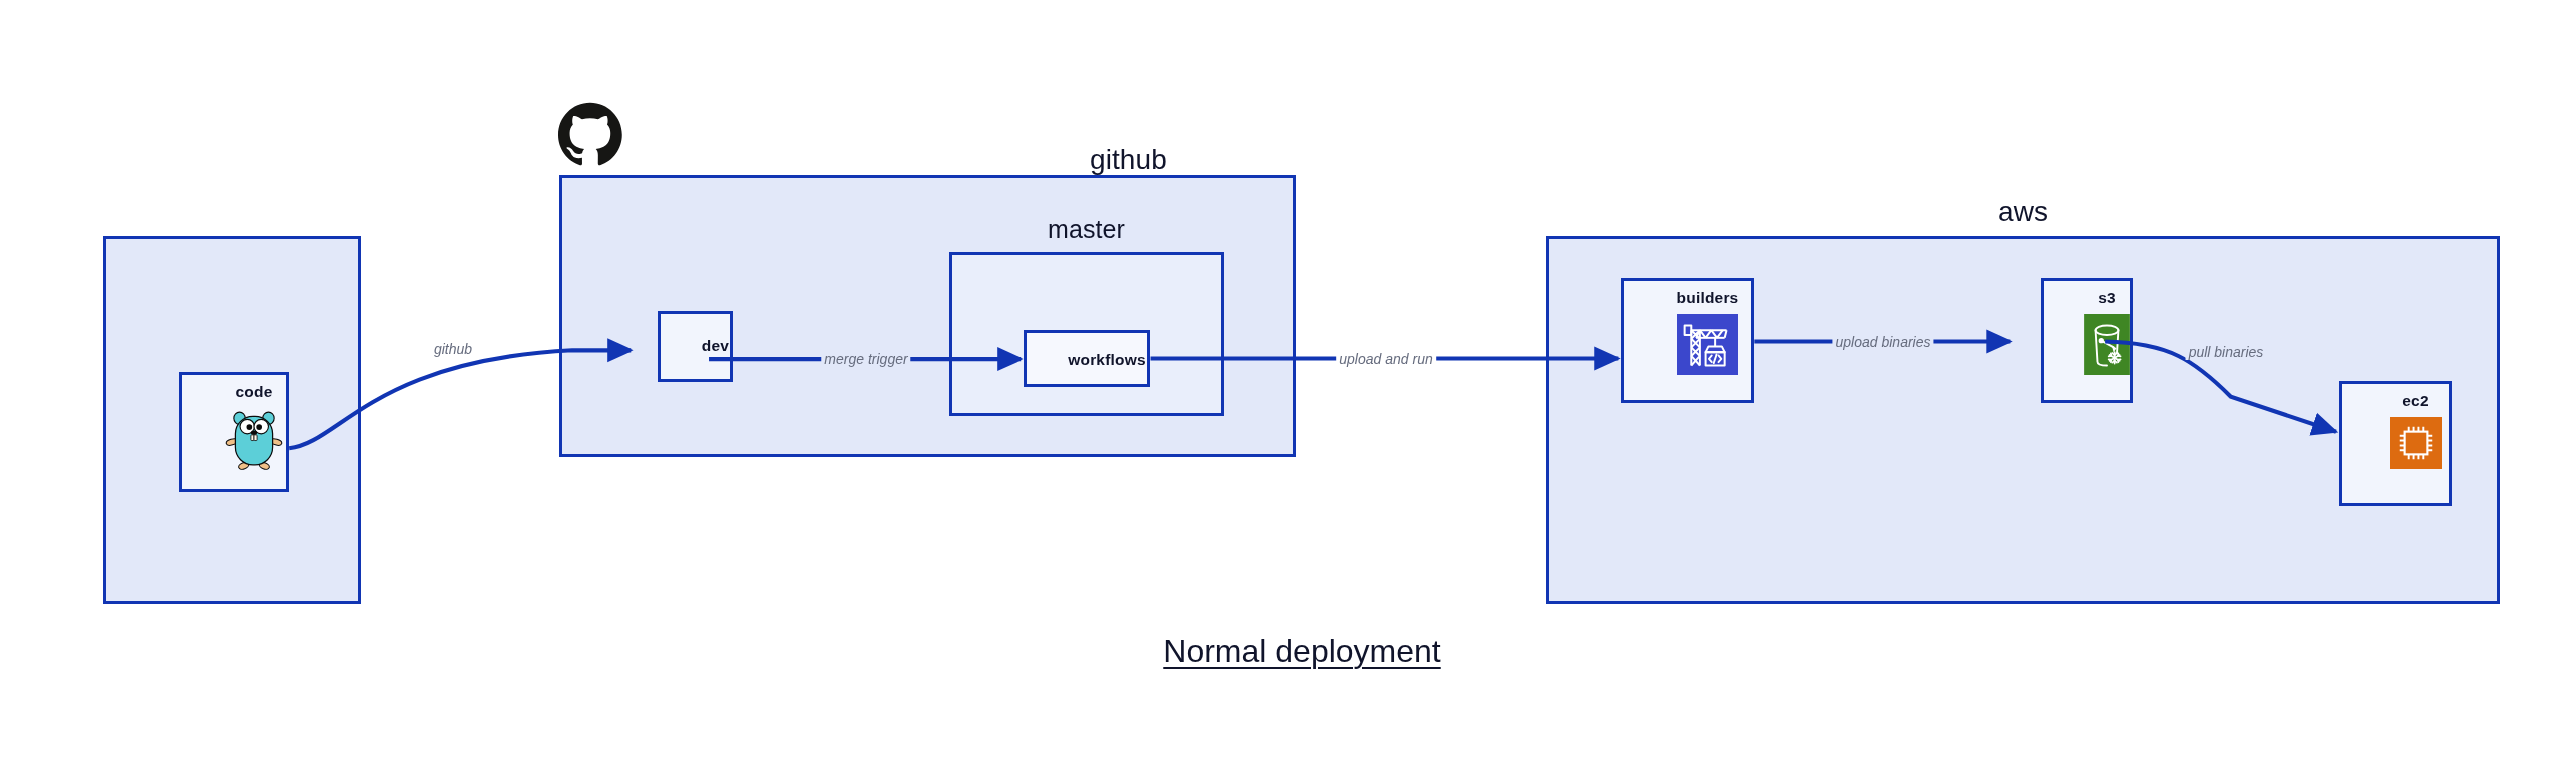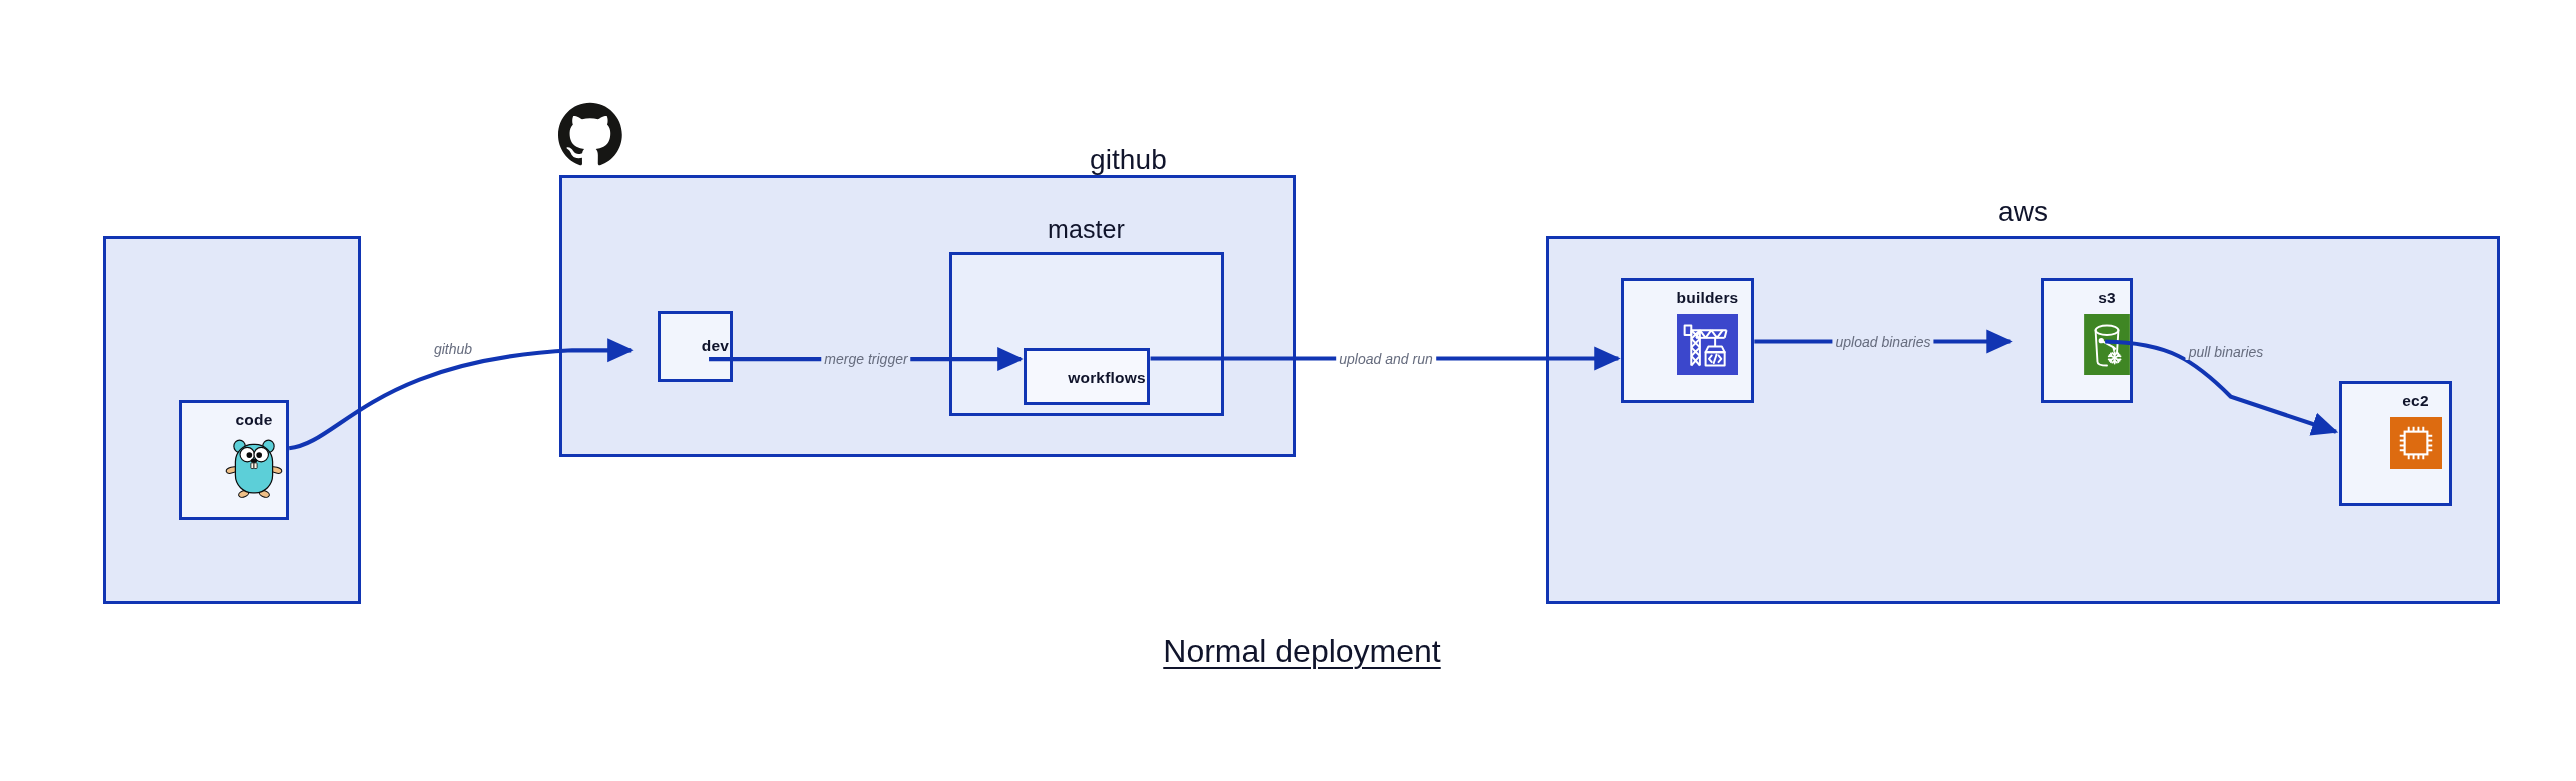--- a/index.html
+++ b/index.html
@@ -117,21 +117,21 @@
     line-height: 0;
   }
 </style>
 </head>
 <body>
 
 <div id="canvas">
 
   <div class="group-box" style="left:103px; top:236px; width:258px; height:368px;"></div>
 
-  <div class="node-box" style="left:179px; top:400px; width:110px; height:120px;">
+  <div class="node-box" style="left:179px; top:372px; width:110px; height:120px;">
     <div class="node-label">code</div>
     <div class="node-icon-wrap">
       <svg width="58" height="62" viewBox="0 0 112 120" xmlns="http://www.w3.org/2000/svg">
 
         <ellipse cx="28" cy="20" rx="11" ry="12" fill="#5ccfd8" stroke="#0b0b0b" stroke-width="2.2"></ellipse>
         <ellipse cx="84" cy="20" rx="11" ry="12" fill="#5ccfd8" stroke="#0b0b0b" stroke-width="2.2"></ellipse>
 
         <ellipse cx="13" cy="66" rx="11" ry="5.5" fill="#f0c088" stroke="#0b0b0b" stroke-width="2" transform="rotate(-16 13 66)"></ellipse>
         <ellipse cx="99" cy="66" rx="11" ry="5.5" fill="#f0c088" stroke="#0b0b0b" stroke-width="2" transform="rotate(16 99 66)"></ellipse>
 
@@ -162,21 +162,21 @@
   <div class="group-label" style="left:1090px; top:144px; width:206px; text-align:left;">github</div>
   <div class="group-box" style="left:559px; top:175px; width:737px; height:282px;"></div>
 
   <div class="node-box" style="left:634px; top:311px; width:75px; height:71px;margin-left:24px;">
     <div class="node-label" style="margin-top:23px;">dev</div>
   </div>
 
   <div class="group-label" style="left:949px; top:215px; width:275px; font-size:25px;">master</div>
   <div class="sub-box" style="left:949px; top:252px; width:275px; height:164px;"></div>
 
-  <div class="node-box" style="left:1024px; top:348px; width:126px; height:57px; background:#f6f8fe;">
+  <div class="node-box" style="left:1024px; top:330px; width:126px; height:57px; background:#f6f8fe;">
     <div class="node-label" style="margin-top:17.5px;">workflows</div>
   </div>
 
   <div class="group-label" style="left:1546px; top:196px; width:954px;">aws</div>
   <div class="group-box" style="left:1546px; top:236px; width:954px; height:368px;"></div>
 
   <div class="node-box" style="left:1621px; top:278px; width:133px; height:125px;">
     <div class="node-label">builders</div>
     <div class="node-icon-wrap">
       <svg width="61" height="61" viewBox="0 0 64 64" xmlns="http://www.w3.org/2000/svg">

